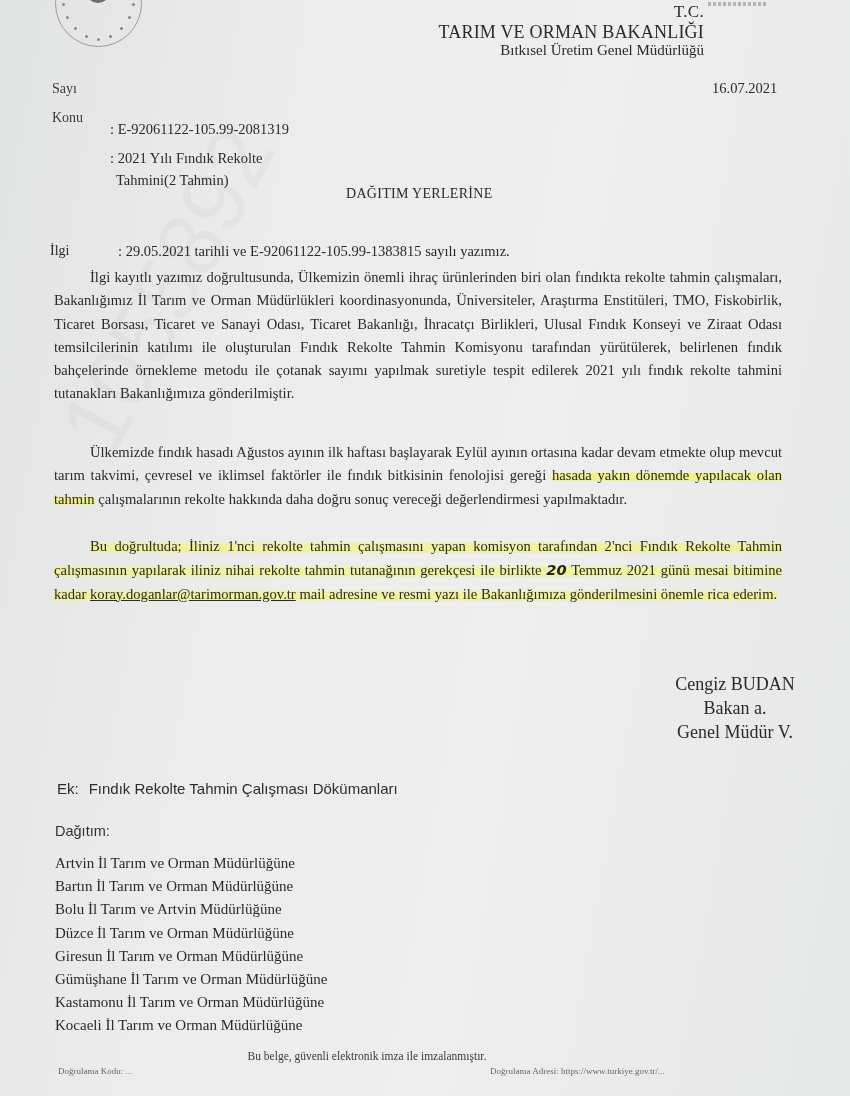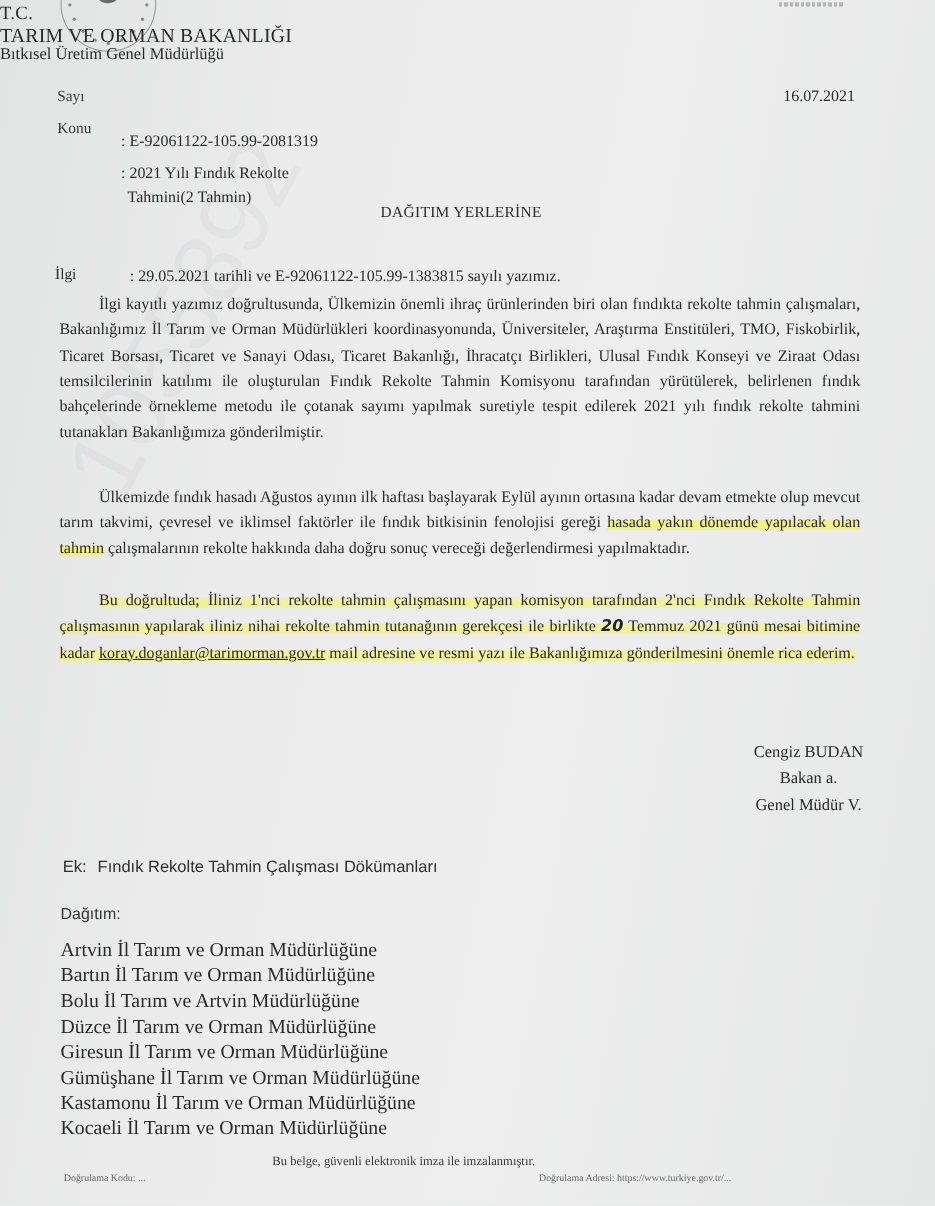--- a/index.html
+++ b/index.html
@@ -21,21 +21,21 @@
   .logo .dot { position:absolute; width:3px; height:3px; background:#888; border-radius:50%; }
   .logo .heart {
     position:absolute; left: 30px; top: 30px; width: 24px; height: 12px;
     border-bottom-left-radius: 12px; border-bottom-right-radius: 12px; background:#6c6c6c;
   }
   .corner-mark {
     position:absolute; left: 708px; top: 2px; width: 60px; height: 4px;
     background: repeating-linear-gradient(90deg,#a8a8a8 0 3px,transparent 3px 5px);
     opacity: .8;
   }
-  .header { position:absolute; left:0; width:704px; text-align:left; }
+  .header { position:absolute; left:0; width:704px; text-align:right; }
   .h-tc { top: 2px; font-size: 17px; letter-spacing: .3px; }
   .h-min { top: 22px; font-size: 18px; letter-spacing: .2px; }
   .h-dept { top: 42px; font-size: 15px; }
   .meta-label { position:absolute; font-size: 14px; color:#3a3a3a; }
   .meta-val { position:absolute; font-size: 14.5px; margin-top: 41px; }
   .date { position:absolute; left: 712px; top: 80px; font-size: 14.5px; }
   .to { position:absolute; left: 346px; top: 186px; font-size: 14px; letter-spacing: .3px; }
   .ilgi-label { position:absolute; left: 50px; top: 243px; font-size: 14px; }
   .ilgi-val { position:absolute; left: 118px; top: 243px; font-size: 14.5px; }
   .para {
@@ -43,25 +43,25 @@
     font-size: 14.6px; line-height: 23.3px; text-align: justify;
     text-indent: 36px;
   }
   .hl { background: linear-gradient(180deg, transparent 35%, rgba(246,244,100,.75) 35%, rgba(246,244,100,.75) 90%, transparent 90%); }
   .hl-block {
     background: linear-gradient(180deg, transparent 30%, rgba(244,245,110,.6) 30%, rgba(244,245,110,.6) 92%, transparent 92%);
   }
   .p3 { font-weight: normal; letter-spacing: 0; }
   .email { text-decoration: underline; }
   .handwritten { font-family: "DejaVu Sans", sans-serif; font-weight: bold; font-style: italic; color:#222; }
-  .sig { position:absolute; left: 640px; width: 190px; text-align:center; font-size: 15px; line-height: 24px; top: 672px; font-family: Liberation Serif, serif; }
+  .sig { position:absolute; left: 640px; width: 190px; text-align:center; font-size: 18px; line-height: 24px; top: 672px; font-family: Liberation Serif, serif; }
   .ek { position:absolute; left: 57px; top: 780px; font-family: "Liberation Sans", sans-serif; font-size: 15px; color:#2e2e2e; }
   .ek .ek-label { margin-right: 10px; }
   .dagitim-label { position:absolute; left: 55px; top: 823px; font-family: "Liberation Sans", sans-serif; font-size: 14.5px; color:#333; }
-  .dist { position:absolute; left: 55px; top: 852px; font-size: 18px; line-height: 23.2px; list-style:none; margin:0; padding:0; }
+  .dist { position:absolute; left: 55px; top: 852px; font-size: 15px; line-height: 23.2px; list-style:none; margin:0; padding:0; }
   .footer-note { position:absolute; left: 0; width: 734px; text-align:center; top: 1050px; font-size: 11.5px; color:#3a3a3a; }
   .footer-cut { position:absolute; top: 1066px; font-size: 9px; color:#666; filter: blur(.6px); white-space: nowrap; }
   .watermark {
     position:absolute; left: 40px; top: 420px; font-size: 90px; color: rgba(120,120,130,.06);
     transform: rotate(-62deg); transform-origin: left top; white-space:nowrap; font-family:"Liberation Sans", sans-serif;
   }
 </style>
 </head>
 <body>
 

